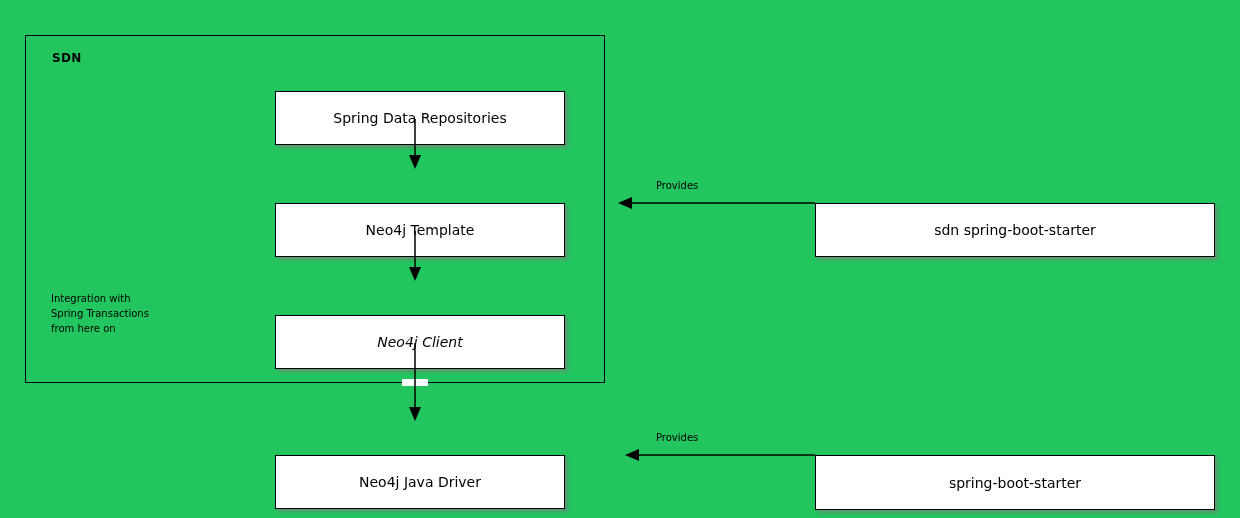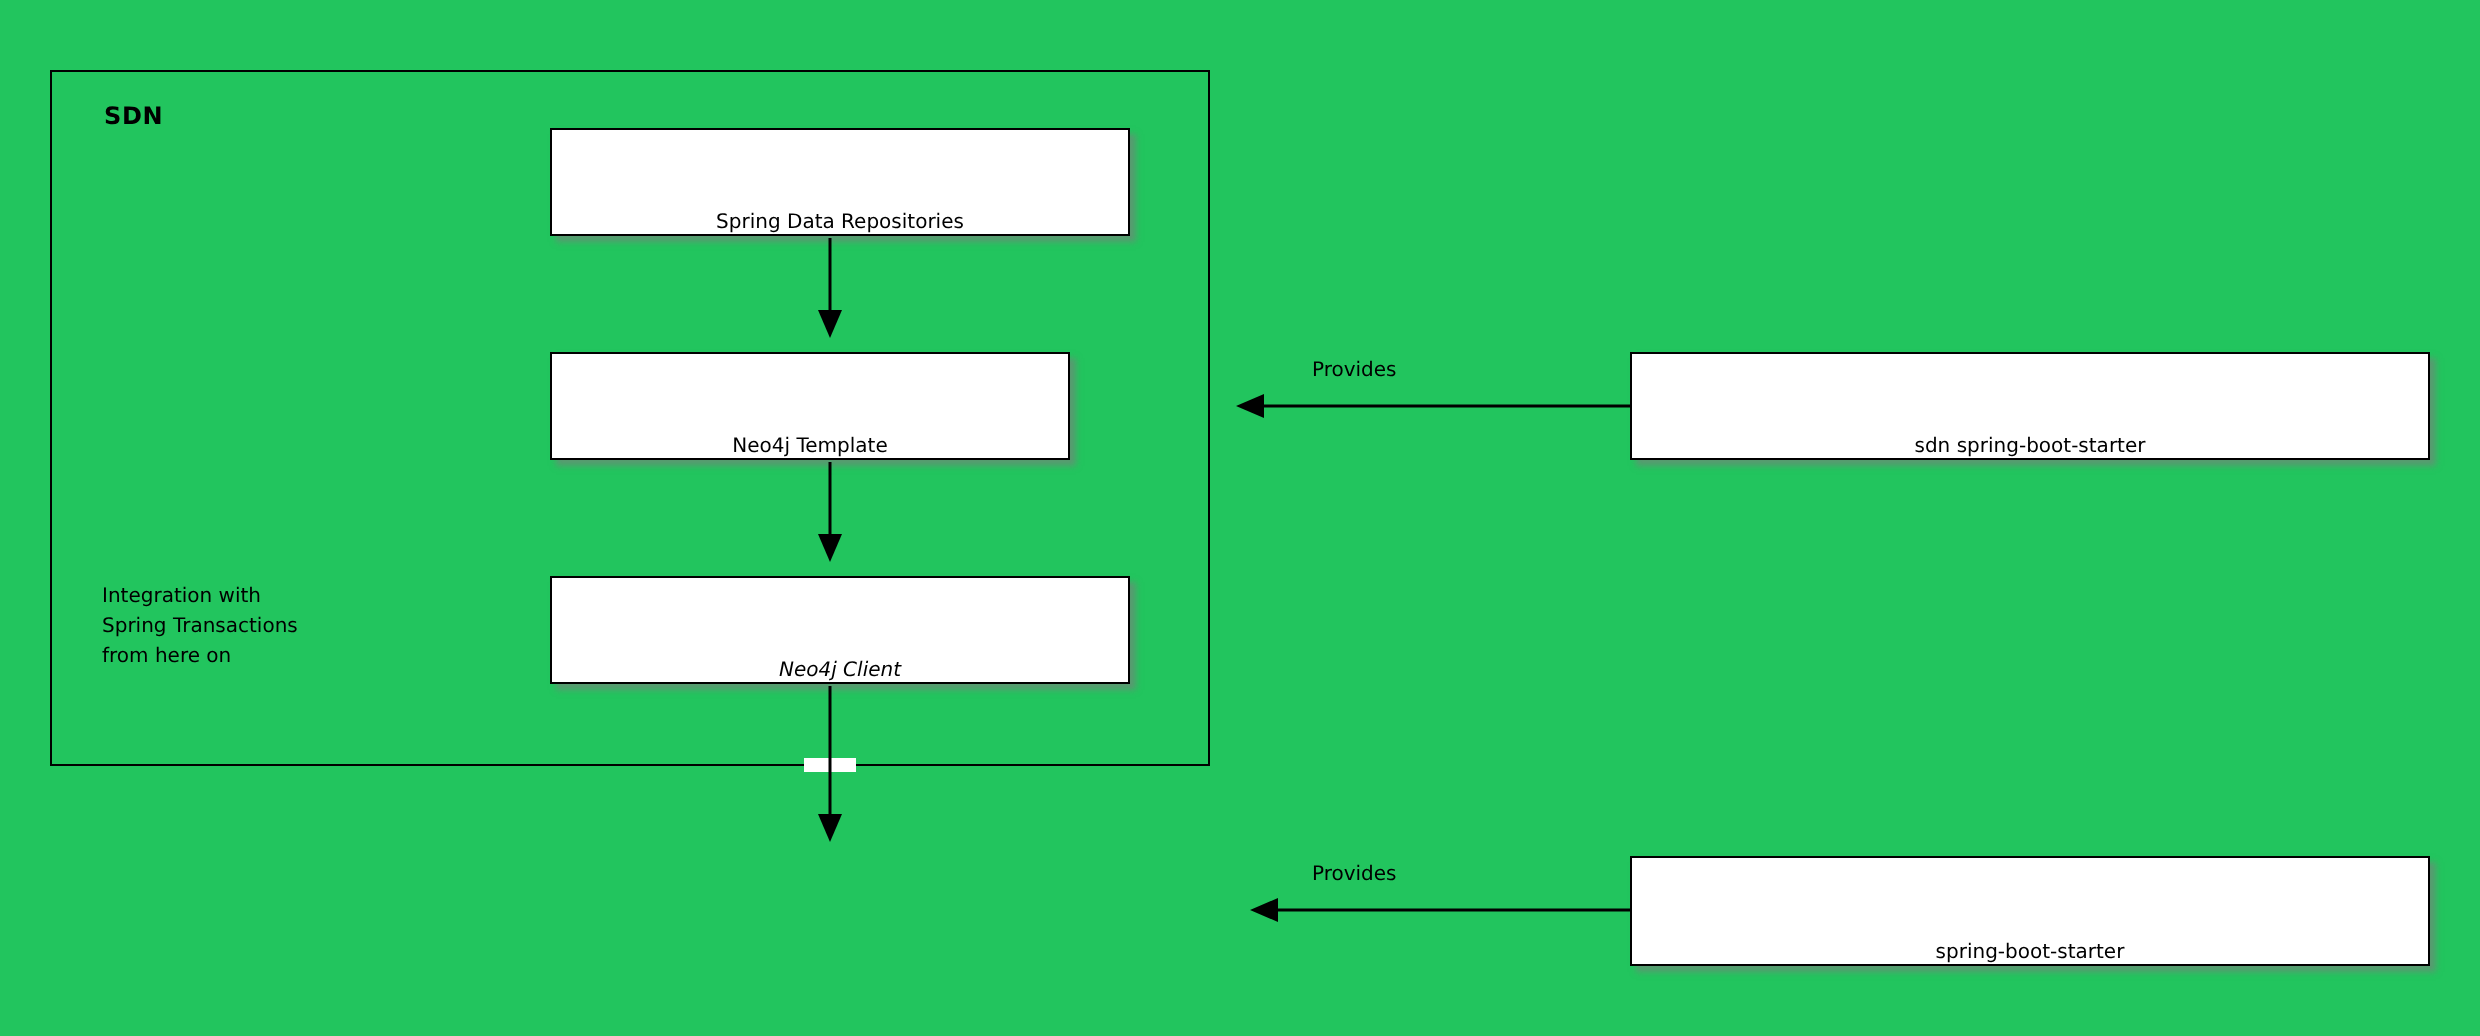--- a/index.html
+++ b/index.html
@@ -34,31 +34,32 @@
     position: absolute;
     left: 51px; top: 291px;
     font-size: 10px;
     line-height: 15px;
     white-space: pre-line;
   }
 
   .node {
     position: absolute;
     display: flex;
-    align-items: flex-end;
+    align-items: center;
     justify-content: center;
     background: #ffffff;
     border: 1.5px solid #000000;
     box-shadow: 3px 3px 3px rgba(125,125,125,0.6);
-    font-size: 10px;
+    font-size: 14px;
     text-align: center;
+    margin-top: 27px;
   }
 
   .node-repos   { left: 275px; top:  64px; width: 290px; height: 54px; }
-  .node-template{ left: 275px; top: 176px; width: 260px; height: 54px; }
+  .node-template{ left: 275px; top: 176px; width: 290px; height: 54px; }
   .node-client  { left: 275px; top: 288px; width: 290px; height: 54px; font-style: italic; }
   .node-driver  { left: 275px; top: 428px; width: 290px; height: 54px; }
   .node-sdn-starter  { left: 815px; top: 176px; width: 400px; height: 54px; }
   .node-boot-starter { left: 815px; top: 428px; width: 400px; height: 55px; }
 
   .provides-label {
     position: absolute;
     font-size: 10px;
   }
   .provides-top    { left: 656px; top: 180px; }
@@ -91,20 +92,23 @@
   </div>
 
   <div class="node node-template">
     <span>Neo4j Template</span>
   </div>
 
   <div class="node node-client">
     <span>Neo4j Client</span>
   </div>
 
+  <div class="node node-driver">
+    <span>Neo4j Java Driver</span>
+  </div>
 
   <div class="node node-sdn-starter">
     <span>sdn spring-boot-starter</span>
   </div>
 
   <div class="node node-boot-starter">
     <span>spring-boot-starter</span>
   </div>
 
   <div class="provides-label provides-top">Provides</div>

